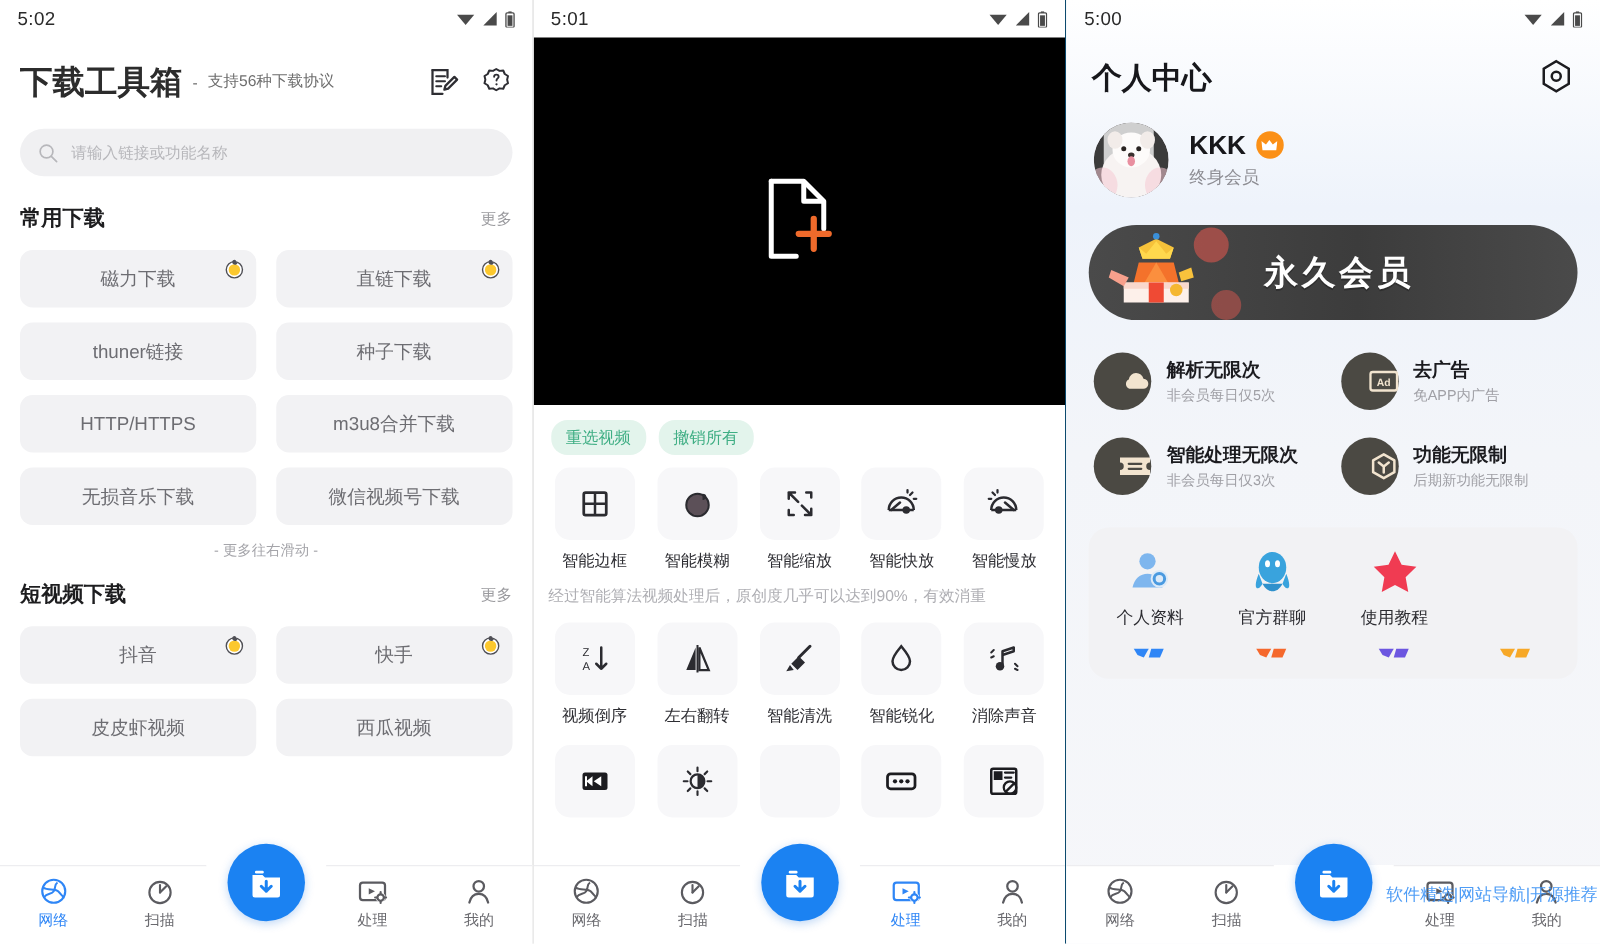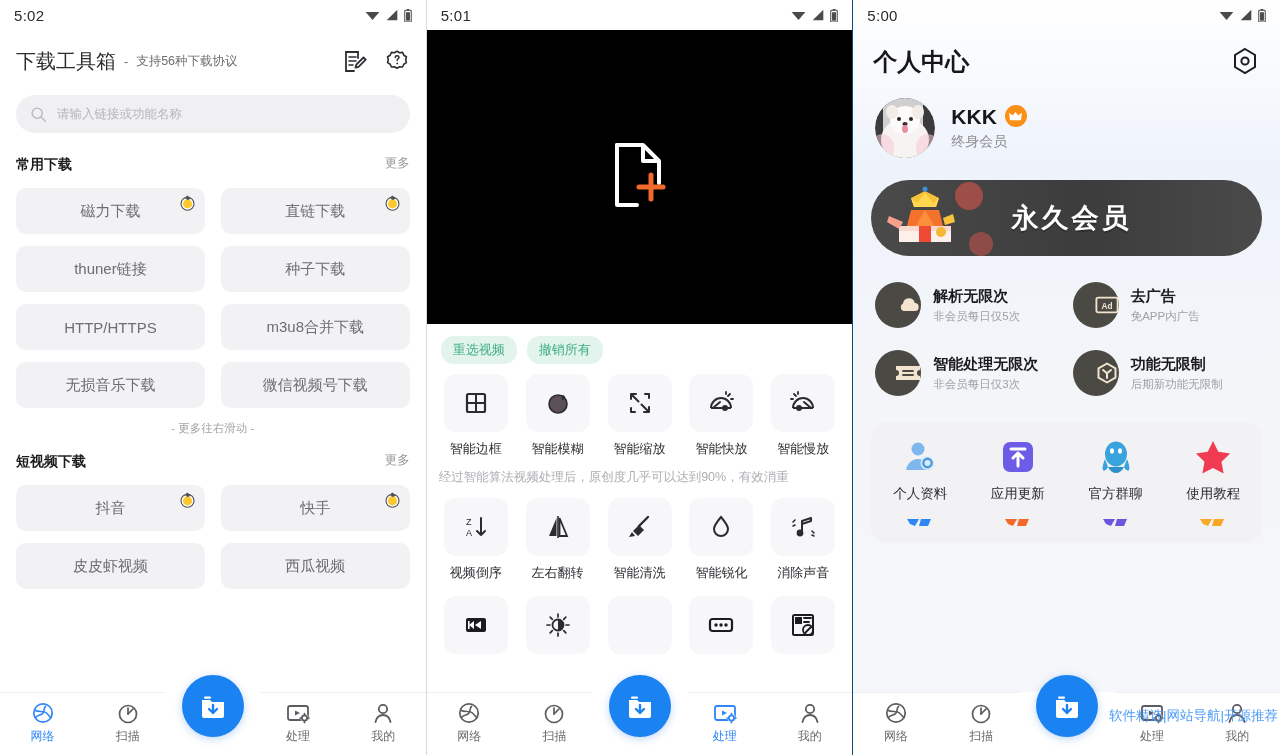--- a/index.html
+++ b/index.html
@@ -19,29 +19,29 @@
   .statusbar{height:30px;display:flex;align-items:center;justify-content:space-between;
     padding:0 14px;box-sizing:border-box;}
   .sb-time{font-size:15px;color:#2b2b2b;font-weight:400;letter-spacing:.3px;}
   .sb-icons{display:flex;align-items:center;gap:5px;}
   .ic-wifi{width:15px;height:12px;}
   .ic-sig{width:14px;height:12px;}
   .ic-bat{width:8px;height:13px;}
 
   
   .p1-head{display:flex;align-items:center;padding:18px 16px 10px 16px;}
-  .p1-title{font-size:20px;font-weight:400;color:#2c2c2c;letter-spacing:0px;}
+  .p1-title{font-size:26px;font-weight:700;color:#2c2c2c;letter-spacing:0px;}
   .p1-sub{font-size:12.5px;color:#6e6e6e;margin-left:8px;white-space:nowrap;}
   .p1-head-sp{flex:1;}
   .p1-hicon{width:26px;height:26px;margin-left:16px;color:#333;}
   .searchbar{margin:10px 16px 0 16px;height:38px;background:#f0f0f2;border-radius:19px;
     display:flex;align-items:center;padding:0 14px;box-sizing:border-box;}
   .search-ph{font-size:12.5px;color:#b7b7bb;margin-left:10px;}
   .sec-head{display:flex;align-items:flex-end;margin:22px 16px 0 16px;}
-  .sec-title{position:relative;font-size:14px;font-weight:700;color:#1d1d1f;}
+  .sec-title{position:relative;font-size:17px;font-weight:700;color:#1d1d1f;}
   .sec-title:before{content:"";position:absolute;left:-2px;bottom:2px;width:26px;height:7px;
     background:#3586ef;z-index:-1;}
   .sec-title span{position:relative;z-index:2;}
   .sec-sp{flex:1;}
   .sec-more{font-size:12.5px;color:#9a9a9e;padding-bottom:2px;}
   .grid2{display:grid;grid-template-columns:1fr 1fr;gap:12px 16px;margin:14px 16px 0 16px;}
   .chip{position:relative;height:46px;background:#f2f2f4;border-radius:10px;
     display:flex;align-items:center;justify-content:center;}
   .chip-txt{font-size:15px;color:#6d6d72;}
   .chip-hot{position:absolute;right:8px;top:5px;width:19px;height:19px;}
@@ -670,30 +670,20 @@
                   <circle cx="16" cy="9" r="6.5" fill="#7eb6ee"></circle>
                   <path d="M4 30c1.4-7 6.2-11 12-11s10.6 4 12 11z" fill="#7eb6ee"></path>
                   <circle cx="25.5" cy="23" r="7" fill="#dceaf8"></circle>
                   <circle cx="25.5" cy="23" r="4.2" fill="none" stroke="#4a9ae0" stroke-width="2.4"></circle>
                 </svg>
               </div>
      <div class="cg-lb">个人资料</div>
    </div>
             <div class="cg">
      <div class="cg-ic">
-                <svg width="34" height="34" viewBox="0 0 34 34">
-                  <rect x="2" y="2" width="30" height="30" rx="7" fill="#6c5ce7"></rect>
-                  <path d="M10 9h14" stroke="#fff" stroke-width="3" stroke-linecap="round"></path>
-                  <path d="M17 26V13m0 0l-5 5m5-5l5 5" stroke="#fff" stroke-width="3" fill="none" stroke-linecap="round" stroke-linejoin="round"></path>
-                </svg>
-              </div>
-     <div class="cg-lb">应用更新</div>
-   </div>
-            <div class="cg">
-     <div class="cg-ic">
                 <svg width="34" height="36" viewBox="0 0 34 36">
                   <ellipse cx="17" cy="15" rx="11" ry="12.5" fill="#39a3dd"></ellipse>
                   <path d="M6 20c-2 5-3 9-2 11 1.5 2 4-1 5-3M28 20c2 5 3 9 2 11-1.5 2-4-1-5-3" fill="#39a3dd"></path>
                   <path d="M9 28c2 4 5 6 8 6s6-2 8-6z" fill="#2f91cc"></path>
                   <ellipse cx="13" cy="12" rx="2" ry="2.8" fill="#fff"></ellipse>
                   <ellipse cx="21" cy="12" rx="2" ry="2.8" fill="#fff"></ellipse>
                 </svg>
               </div>
      <div class="cg-lb">官方群聊</div>
    </div>

